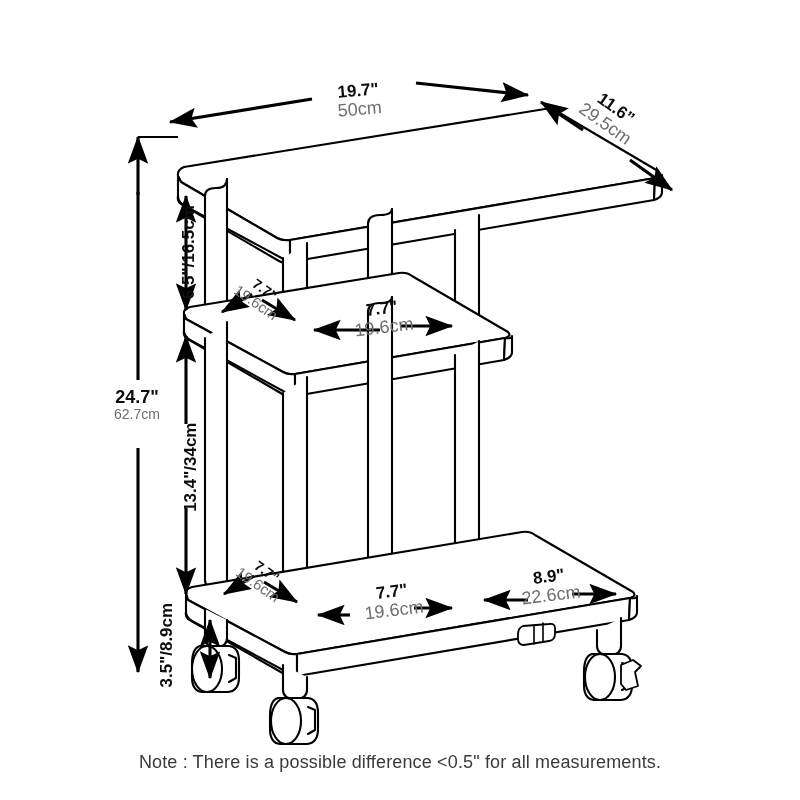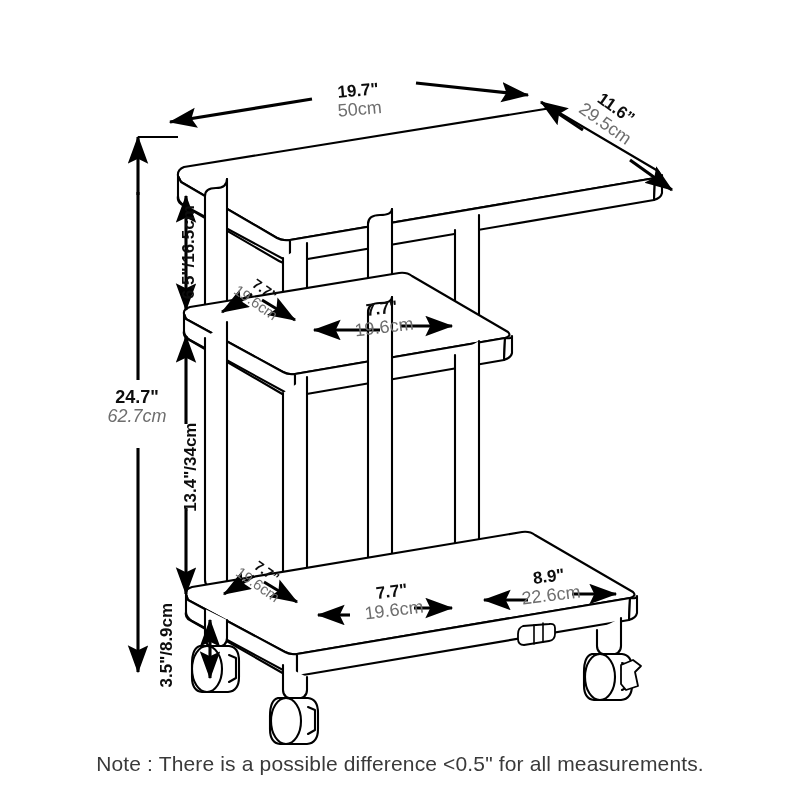--- a/index.html
+++ b/index.html
@@ -29,21 +29,21 @@
     height: 800px;
     overflow: visible;
   }
   .note-line {
     position: absolute;
     left: 0;
     top: 752px;
     width: 800px;
     text-align: center;
     font-family: "Liberation Sans", sans-serif;
-    font-size: 21px;
+    font-size: 18px;
     color: #3a3a3a;
     letter-spacing: 0.15px;
     white-space: nowrap;
   }
   
   .dim {
     position: absolute;
     white-space: nowrap;
     line-height: 1.08;
     font-family: "Liberation Sans", sans-serif;
@@ -260,21 +260,21 @@
     <span class="met" style="font-size:18px;">50cm</span>
   </div>
 
   <div class="dim stacked" style="left:555px; top:98px; width:110px; transform:rotate(35deg); font-size:17px;">
     <span class="imp">11.6”</span>
     <span class="met" style="font-size:18px;">29.5cm</span>
   </div>
 
   <div class="dim stacked" style="left:78px; top:388px; width:118px; font-size:18px;">
     <span class="imp">24.7"</span>
-    <span class="met" style="font-size:18px;font-style:italic;">62.7cm</span>
+    <span class="met" style="font-size:14px;">62.7cm</span>
   </div>
 
   <div class="dim vert" style="left:94px; top:243px; width:190px; text-align:center; font-size:17px;
               transform:rotate(-90deg);">
     <span class="imp inline">6.5"/16.5cm</span>
   </div>
 
   <div class="dim vert" style="left:96px; top:458px; width:190px; text-align:center; font-size:17px;
               transform:rotate(-90deg);">
     <span class="imp inline">13.4"/34cm</span>

